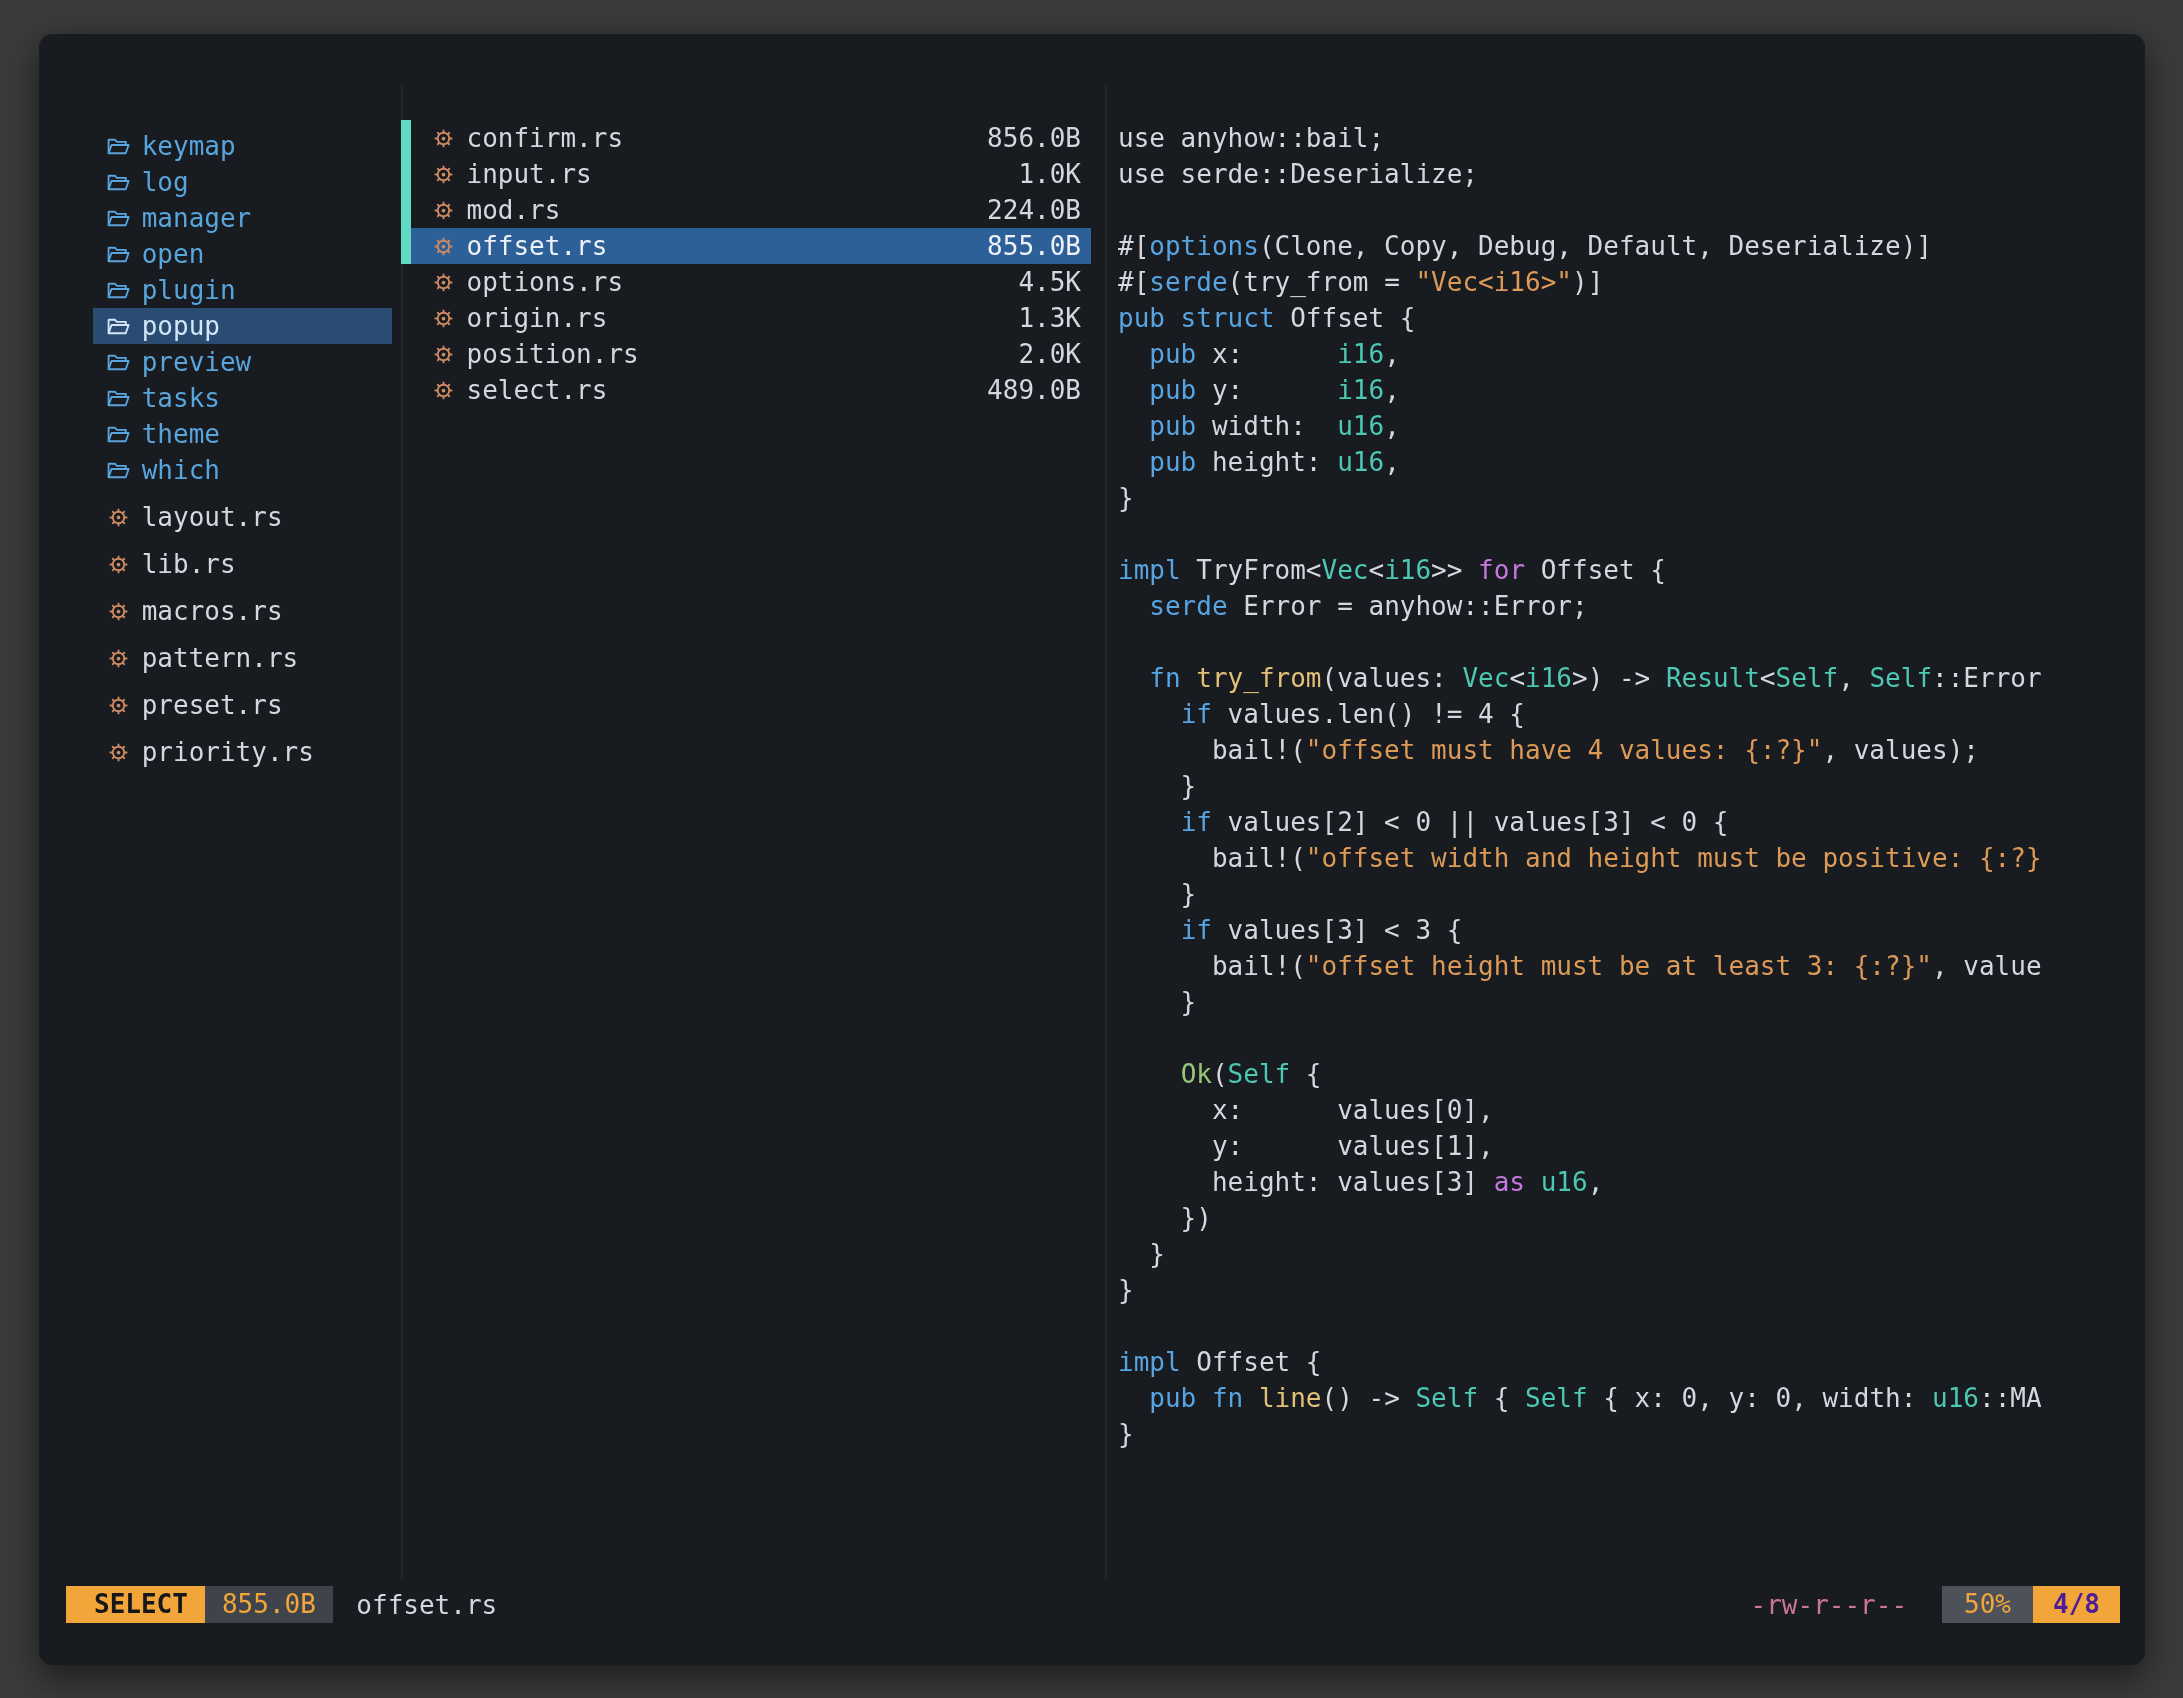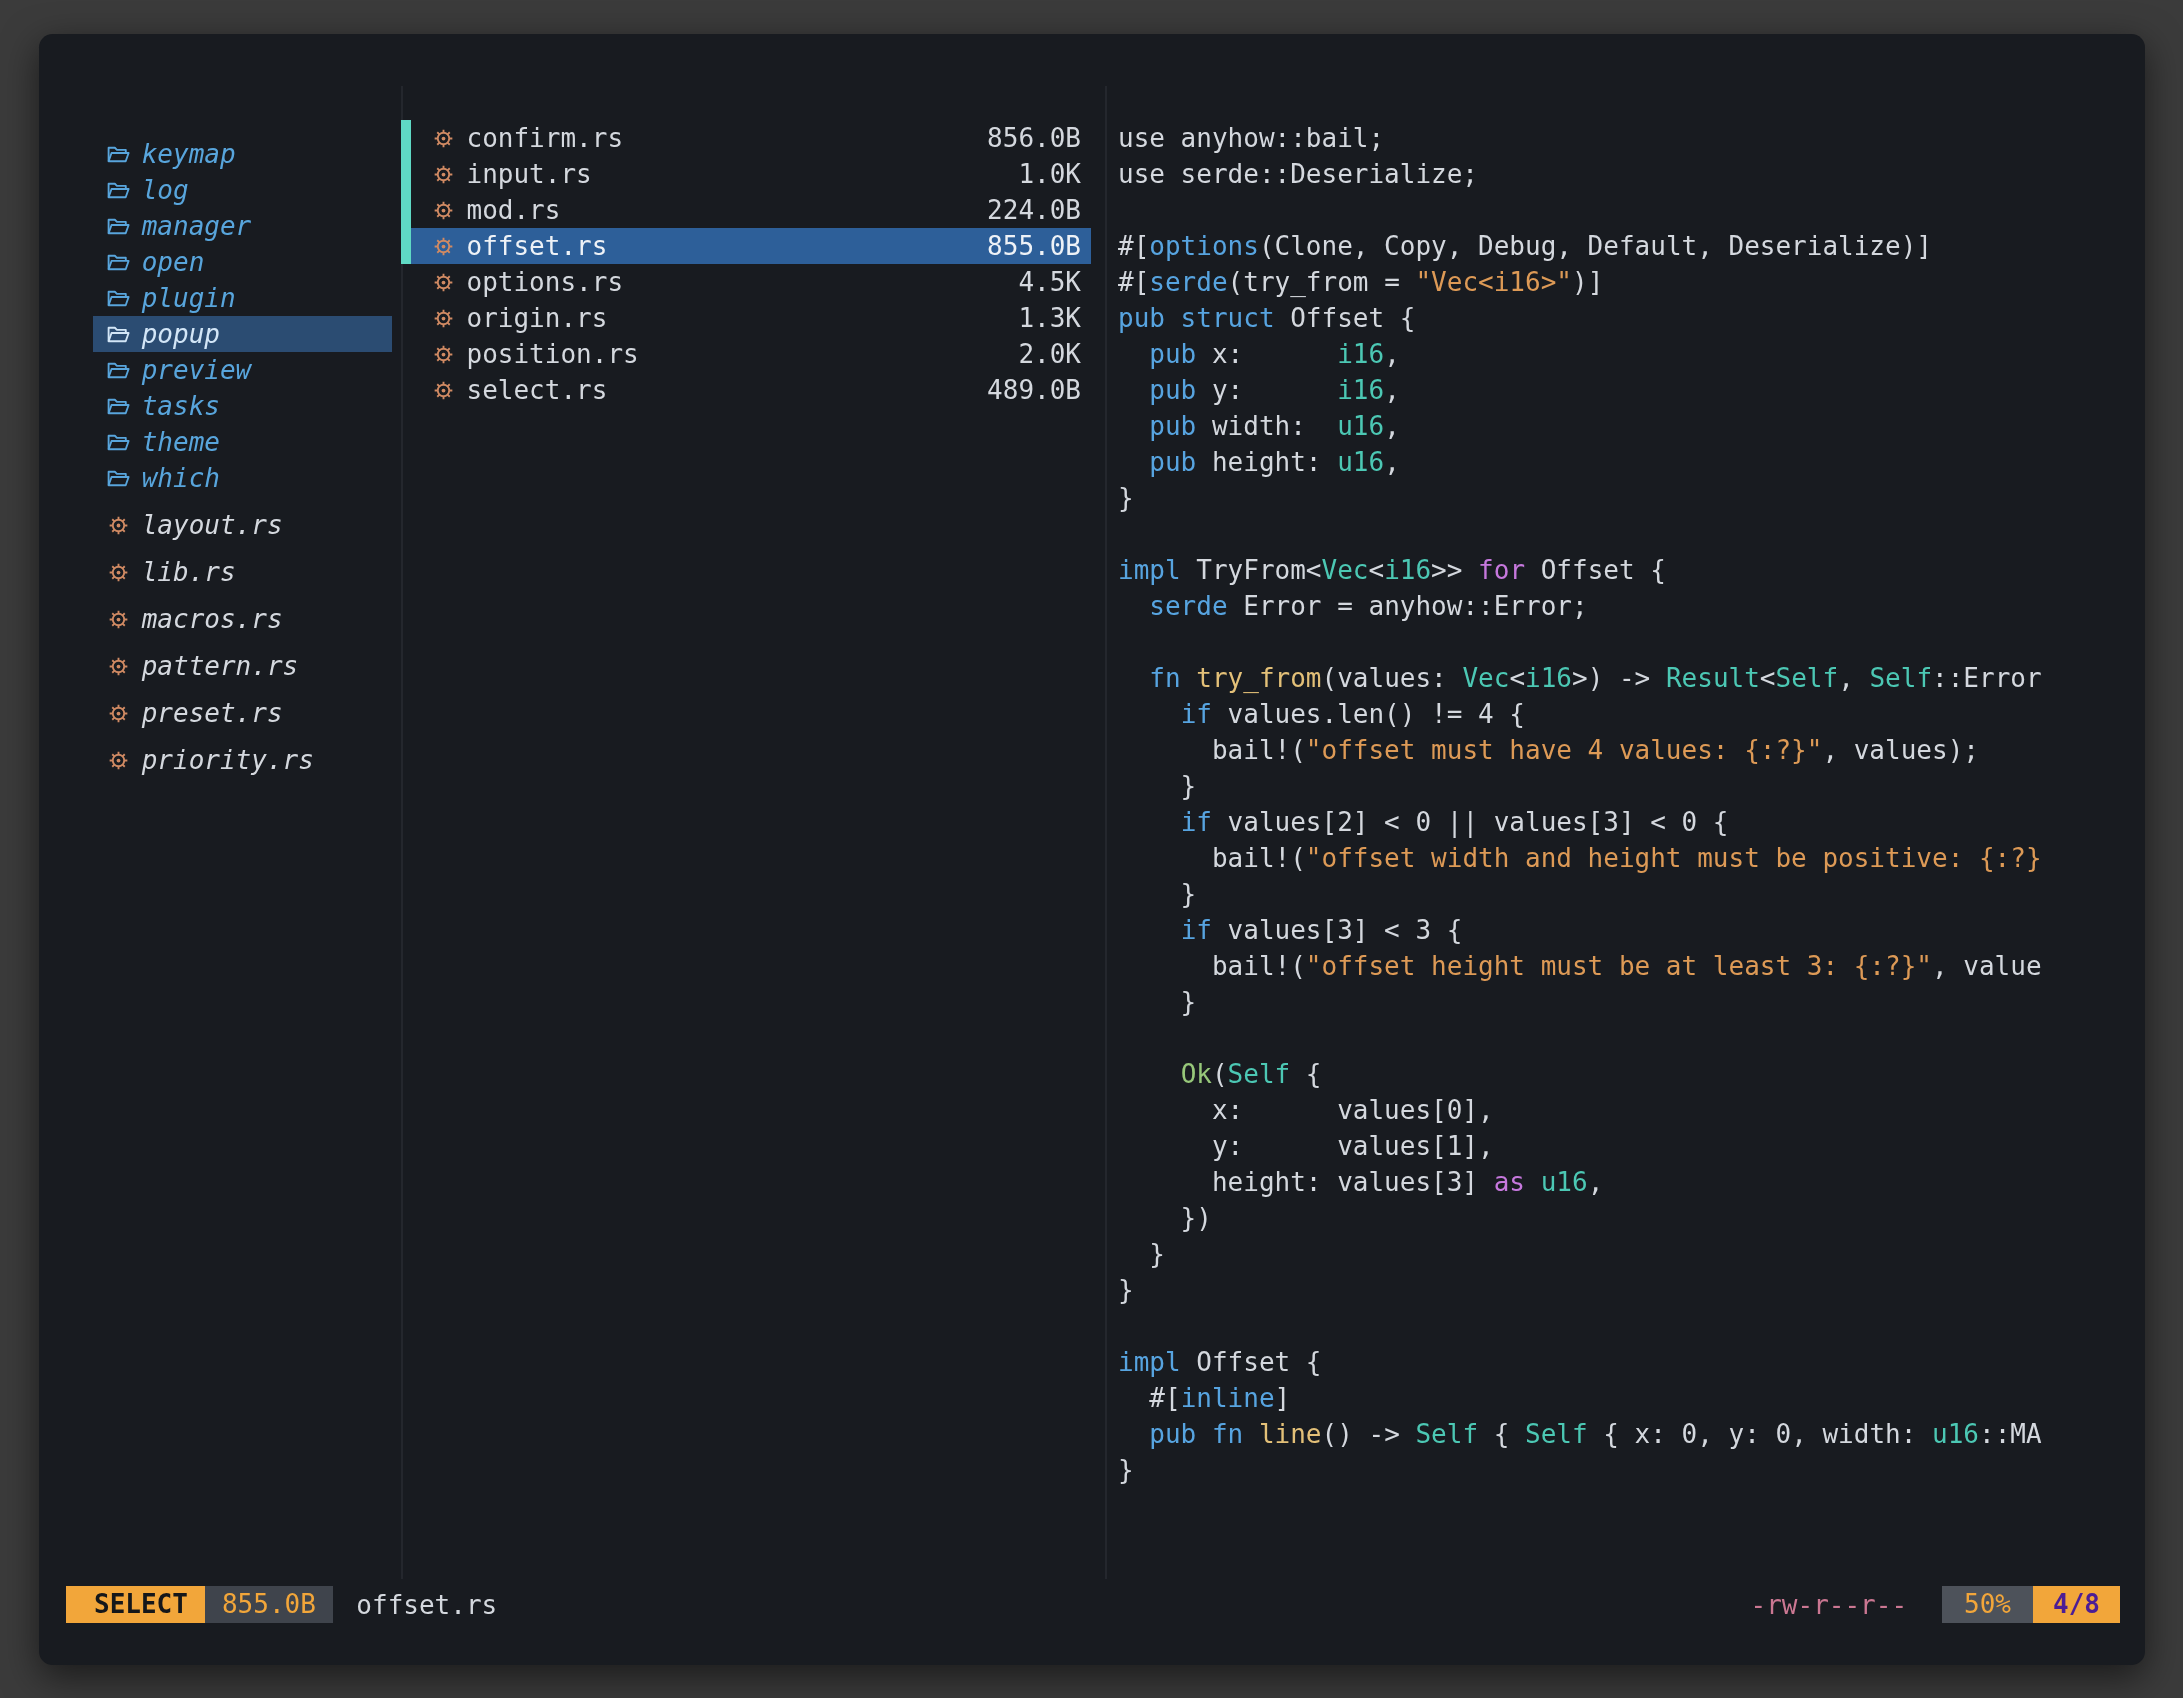--- a/index.html
+++ b/index.html
@@ -41,21 +41,21 @@
     box-shadow:0 11.7px 37px rgba(0,0,0,.55);
     overflow:hidden;
     color:var(--fg);
   }
   .panes{position:absolute;left:0;top:86px;right:0;bottom:81px;}
   .sep-v{position:absolute;top:-34px;bottom:5px;width:1.7px;background:var(--sepline);}
   .sep-v.s1{left:362px;}
   .sep-v.s2{left:1066px;}
 
   
-  .pane-left{position:absolute;left:54px;top:16px;width:299px;font-style:italic;}
+  .pane-left{position:absolute;left:54px;top:8px;width:299px;}
   .prow{
     display:flex;align-items:center;
     height:36px;line-height:36px;font-size:26px;
     padding-left:11.7px;white-space:pre;
   }
   .prow .icon{width:27px;height:27px;flex:0 0 27px;margin-right:10px;display:flex;align-items:center;justify-content:center;}
   .prow .icon svg{width:25px;height:25px;display:block;}
   .prow.dir{color:var(--blue);}
   .prow.file{color:var(--fg);margin-top:11px;}
   .prow.file .icon{color:var(--rust);}
@@ -431,21 +431,20 @@
           <div class="code-line">&nbsp;</div>
           <div class="code-line"><span class="tok-fg">    </span><span class="tok-gr">Ok</span><span class="tok-fg">(</span><span class="tok-ty">Self</span><span class="tok-fg"> {</span></div>
           <div class="code-line"><span class="tok-fg">      x:      values[0],</span></div>
           <div class="code-line"><span class="tok-fg">      y:      values[1],</span></div>
           <div class="code-line"><span class="tok-fg">      height: values[3] </span><span class="tok-mg">as</span><span class="tok-fg"> </span><span class="tok-ty">u16</span><span class="tok-fg">,</span></div>
           <div class="code-line"><span class="tok-fg">    })</span></div>
           <div class="code-line"><span class="tok-fg">  }</span></div>
           <div class="code-line"><span class="tok-fg">}</span></div>
           <div class="code-line">&nbsp;</div>
           <div class="code-line"><span class="tok-kw">impl</span><span class="tok-fg"> Offset {</span></div>
-          <div class="code-line"><span class="tok-fg">  #[</span><span class="tok-kw">inline</span><span class="tok-fg">]</span></div>
           <div class="code-line"><span class="tok-fg">  </span><span class="tok-kw">pub fn</span><span class="tok-fg"> </span><span class="tok-fn">line</span><span class="tok-fg">() -&gt; </span><span class="tok-ty">Self</span><span class="tok-fg"> { </span><span class="tok-ty">Self</span><span class="tok-fg"> { x: 0, y: 0, width: </span><span class="tok-ty">u16</span><span class="tok-fg">::MA</span></div>
           <div class="code-line"><span class="tok-fg">}</span></div>
         </div>
     </div>
 
     <div class="statusbar">
       <span class="badge badge-mode">SELECT</span>
       <span class="badge badge-size">855.0B</span>
       <span class="sb-filename">offset.rs</span>
       <span class="sb-right">

